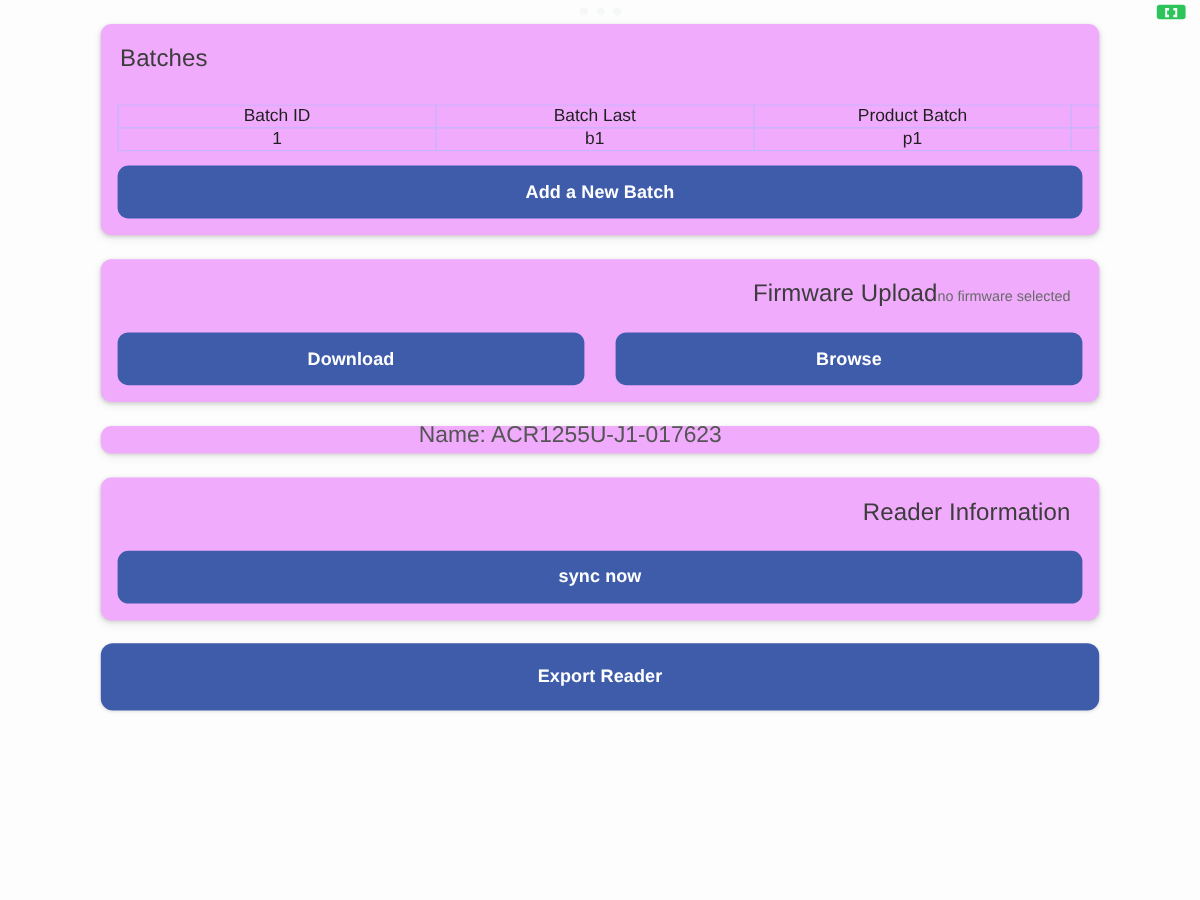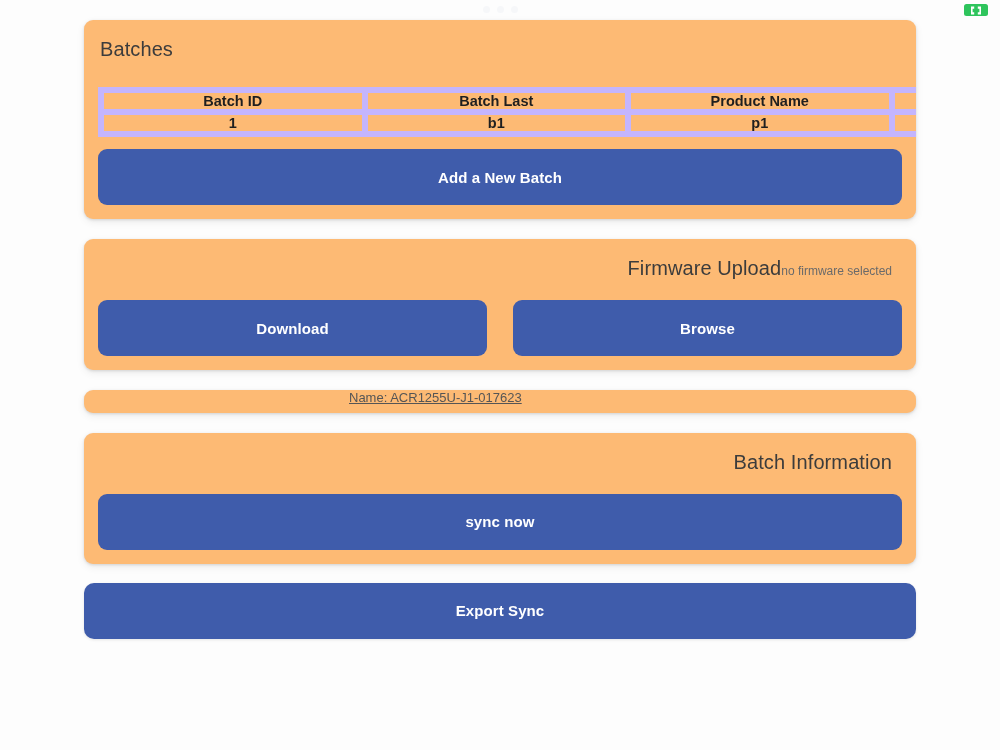--- a/index.html
+++ b/index.html
@@ -50,21 +50,21 @@
   }
   .battery svg { display:block; }
 
   
   .page {
     padding: 0 84px;
   }
 
   
   .card {
-    background: #fdba74;
+    background: #f0abfc;
     border-radius: 9px;
     box-shadow: 0 1px 3px rgba(0,0,0,0.13), 0 3px 8px rgba(0,0,0,0.07);
     overflow: hidden;
     position: relative;
   }
   .card + .card { margin-top: 20px; }
 
   .card-title {
     font-size: 20px;
     color: #3c3c3c;
@@ -89,21 +89,21 @@
   .btn {
     display: flex;
     align-items: center;
     justify-content: center;
     background: #3f5cab;
     color: #ffffff;
     font-size: 15px;
     font-weight: 700;
     border: none;
     border-radius: 9px;
-    height: 56px;
+    height: 44px;
     width: 100%;
     cursor: pointer;
     font-family: "Liberation Sans", sans-serif;
     letter-spacing: 0.1px;
   }
 
   .btn-row {
     display: flex;
     gap: 26px;
     padding: 0 14px 14px 14px;
@@ -124,40 +124,39 @@
   }
   table.batches {
     border-collapse: collapse;
     table-layout: fixed;
     width: 1060px;
     font-size: 14.5px;
     color: #222;
   }
   table.batches th,
   table.batches td {
-    border: 6px solid #c4b5fd;
+    border: 1px solid #c4b5fd;
     text-align: center;
-    font-weight: 700;
+    font-weight: 400;
     height: 19px;
     padding: 0 4px;
     white-space: nowrap;
     overflow: hidden;
   }
   table.batches th { color: #1f1f1f; }
   table.batches td { color: #1f1f1f; }
   .col-w { width: 238px; }
 
   
   #reader-card .card-title { padding-bottom: 4px; }
   .reader-info {
     padding: 0 0 6px 265px;
-    font-size: 13px;
+    font-size: 19px;
     line-height: 16.5px;
     color: #555555;
-    text-decoration: underline;
   }
 
   
   #firmware-card .card-title,
   #server-card .card-title { padding-bottom: 20px; }
 
   
   .footer-btn-wrap { margin-top: 19px; }
   .footer-btn {
     height: 56px;
@@ -186,21 +185,21 @@
 
   <section class="card" id="batches-card">
     <h2 class="card-title">Batches</h2>
 
     <div class="table-clip">
       <table class="batches">
         <thead>
           <tr>
             <th class="col-w">Batch ID</th>
             <th class="col-w">Batch Last</th>
-            <th class="col-w">Product Name</th>
+            <th class="col-w">Product Batch</th>
             <th class="col-w">Num</th>
           </tr>
         </thead>
         <tbody>
           <tr>
             <td>1</td>
             <td>b1</td>
             <td>p1</td>
             <td></td>
           </tr>
@@ -225,24 +224,24 @@
   </section>
 
   <section class="card" id="reader-card">
     <div class="reader-info">
       <div>Name: ACR1255U-J1-017623</div>
     </div>
   </section>
 
   <section class="card" id="server-card">
     <div class="card-head">
-      <h2 class="card-title">Batch Information</h2>
+      <h2 class="card-title">Reader Information</h2>
     </div>
     <div class="btn-single">
       <button class="btn">sync now</button>
     </div>
   </section>
 
   <div class="footer-btn-wrap">
-    <button class="btn footer-btn">Export Sync</button>
+    <button class="btn footer-btn">Export Reader</button>
   </div>
 
 </div>
 
 </body></html>

